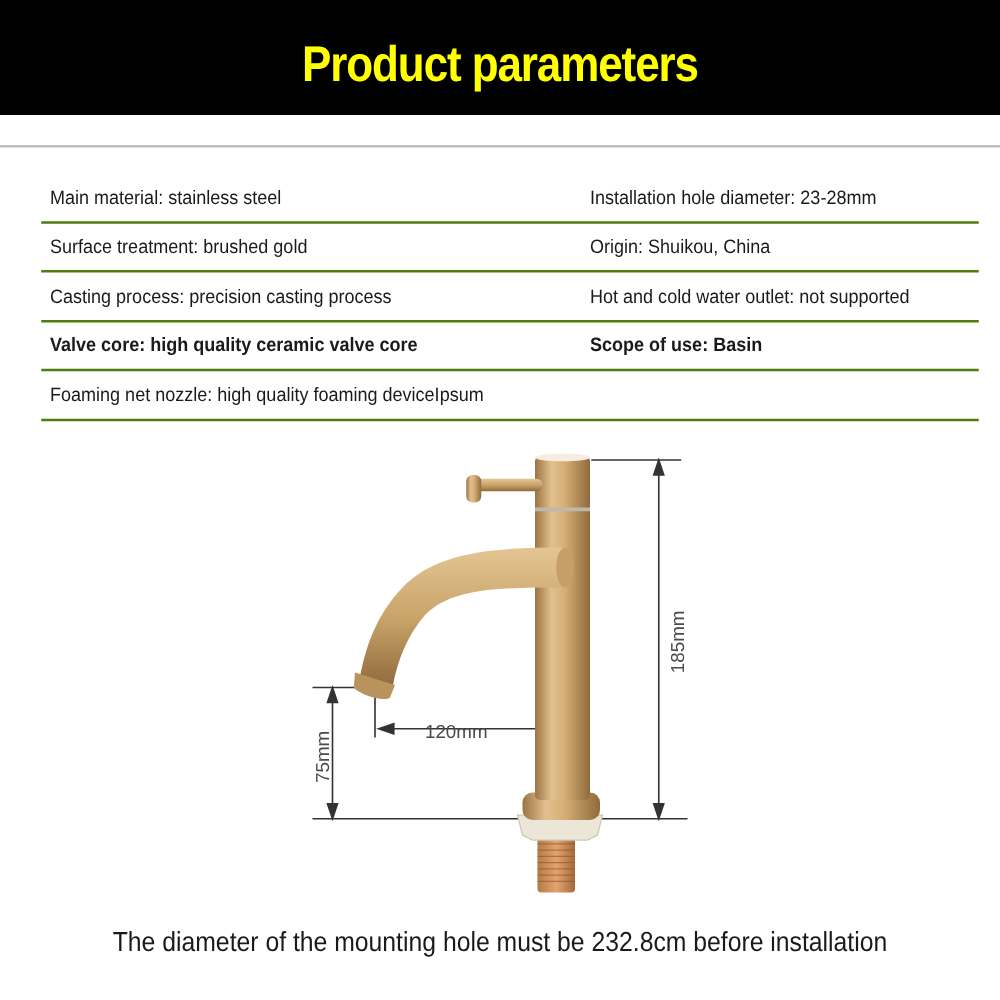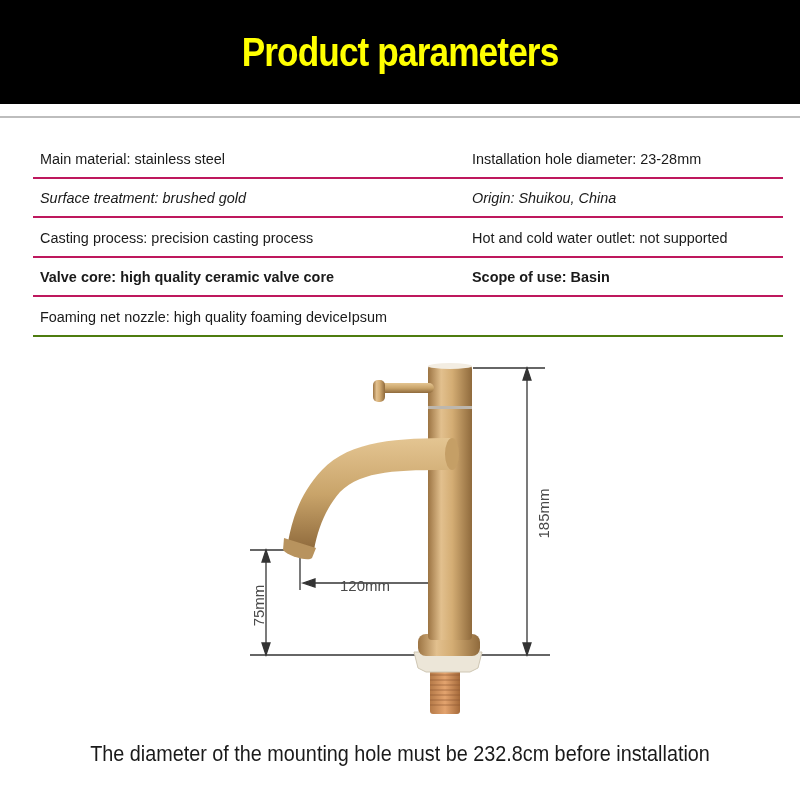--- a/index.html
+++ b/index.html
@@ -1,20 +1,20 @@
 <!DOCTYPE html>
 <html><head>
 <meta charset="utf-8">
 <style>
   html, body { margin:0; padding:0; background:#ffffff; }
   body { width:800px; height:800px; position:relative; overflow:hidden; font-family:"Liberation Sans", sans-serif; }
-  .header { position:absolute; left:0; top:0; width:800px; height:104px; background:#000000; }
+  .header { position:absolute; left:0; top:0; width:800px; height:92px; background:#000000; }
   .header-title { position:absolute; left:0; width:800px; top:30px; text-align:center; font-family:"Liberation Sans", sans-serif; font-weight:bold; font-size:40px; letter-spacing:-1px; color:#ffff00; transform:scaleX(0.88); transform-origin:center; }
   .header-rule { position:absolute; left:0; top:116px; width:800px; height:2px; background:#bdbdbd; }
-  .param-row { position:absolute; left:33px; width:750px; height:39px; border-bottom:2px solid #be185d; }
+  .param-row { position:absolute; left:33px; width:750px; height:39px; border-bottom:2px solid #4d7c0f; }
   .param-row.last { border-bottom:2px solid #4d7c0f; }
   .cell { position:absolute; top:12px; font-size:15.5px; color:#1a1a1a; white-space:nowrap; font-family:"Liberation Sans", sans-serif; transform:scaleX(0.93); transform-origin:left center; }
   .cell.left { left:7px; }
   .cell.right { left:439px; }
   .diagram { position:absolute; left:0; top:340px; width:800px; height:380px; }
   .dim-label { position:absolute; font-size:15px; color:#4a4a4a; font-family:"Liberation Sans", sans-serif; white-space:nowrap; }
   .dim-label.vert { transform:rotate(-90deg); transform-origin:center; }
   .footer-note { position:absolute; left:0; width:800px; top:741px; text-align:center; font-size:22px; color:#1a1a1a; font-family:"Liberation Sans", sans-serif; transform:scaleX(0.9); transform-origin:center; }
 </style>
 </head>
@@ -23,21 +23,21 @@
 <div class="header">
   <div class="header-title">Product parameters</div>
 </div>
 <div class="header-rule"></div>
 
 <div>
   <div class="param-row" style="top:138px;">
     <span class="cell left">Main material: stainless steel</span>
     <span class="cell right">Installation hole diameter: 23-28mm</span>
   </div>
-  <div class="param-row" style="top:177px;font-style:italic;">
+  <div class="param-row" style="top:177px;">
     <span class="cell left">Surface treatment: brushed gold</span>
     <span class="cell right">Origin: Shuikou, China</span>
   </div>
   <div class="param-row" style="top:217px;">
     <span class="cell left">Casting process: precision casting process</span>
     <span class="cell right">Hot and cold water outlet: not supported</span>
   </div>
   <div class="param-row" style="top:256px;font-weight:bold;">
     <span class="cell left">Valve core: high quality ceramic valve core</span>
     <span class="cell right">Scope of use: Basin</span>

